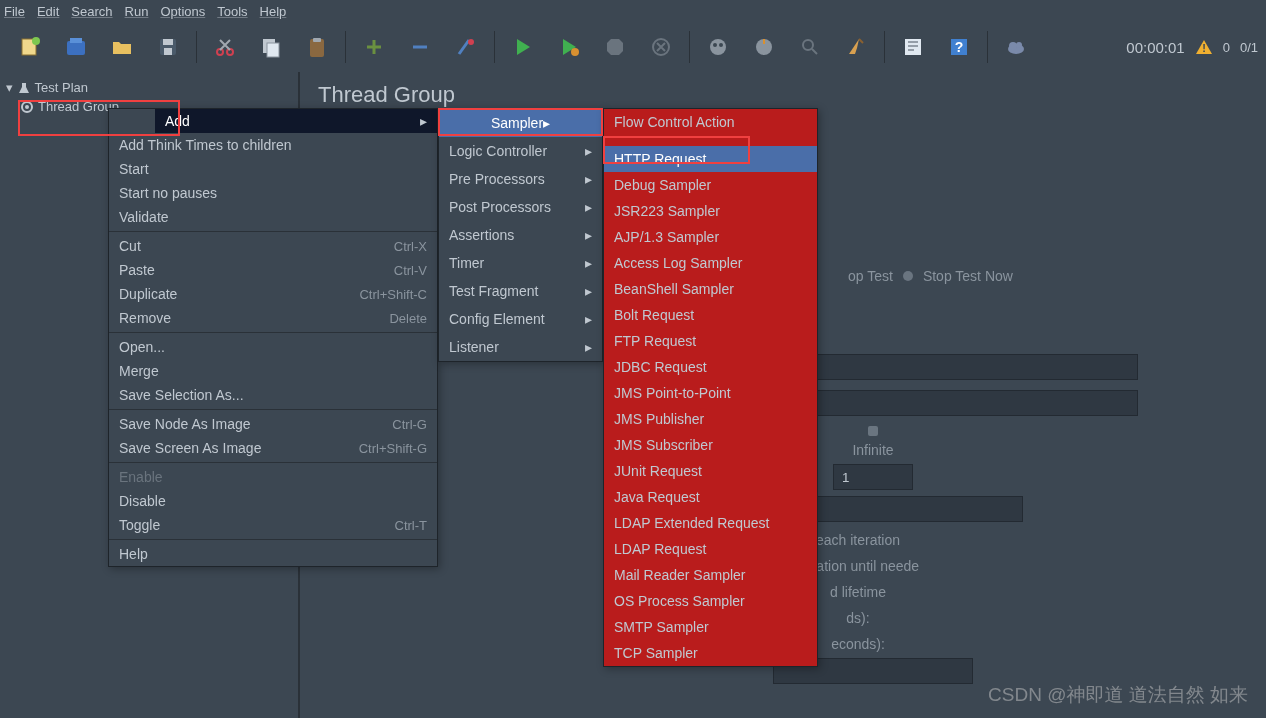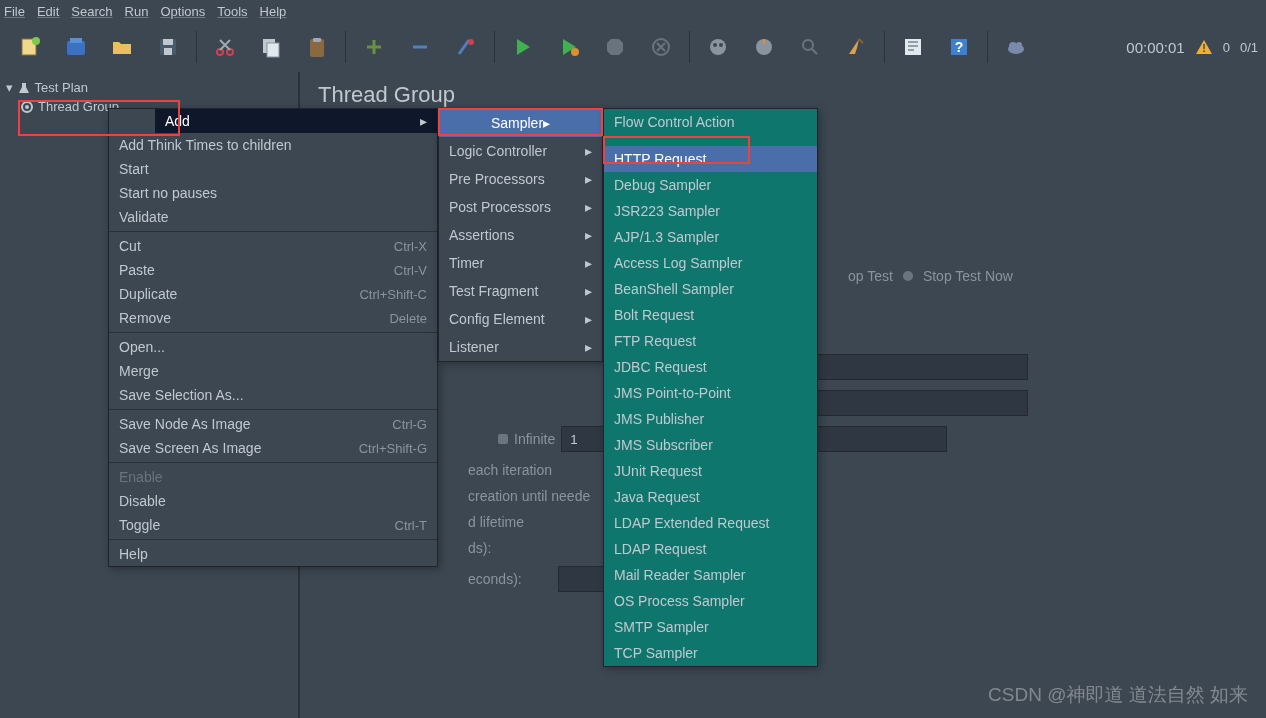--- a/index.html
+++ b/index.html
@@ -20,38 +20,38 @@
 .tree-item.level1 { padding-left: 6px; }
 .tree-item.level2 { padding-left: 20px; }
 .tree-item.selected { background: #3c4752; }
 
 .content { flex: 1; background: #3c4752; padding: 10px 18px; }
 .content-title { font-size: 22px; color: #c0c8d0; margin-bottom: 20px; }
 .bg-text { color: #8a949e; font-size: 14px; }
 .bg-row { display: flex; align-items: center; gap: 10px; margin: 10px 0; padding-left: 190px; }
 .radio-dot { width: 10px; height: 10px; border-radius: 50%; background: #6a7580; }
 .input-field { background: #2f3842; border: 1px solid #232a32; padding: 4px 8px; color: #c0c8d0; width: 200px; height: 26px; }
-.input-row { display: flex; align-items: center; gap: 6px; margin: 10px 0; padding-left: 310px; }
+.input-row { display: flex; align-items: center; gap: 6px; margin: 10px 0; padding-left: 310px; flex-direction: column; }
 
 
 .ctx1 { position: absolute; top: 108px; left: 108px; background: #3c4752; border: 1px solid #1e242a; width: 330px; z-index: 10; box-shadow: 2px 2px 8px rgba(0,0,0,0.3); }
 .ctx1-item { padding: 4px 10px; font-size: 14px; color: #c0c8d0; cursor: pointer; display: flex; justify-content: space-between; align-items: center; }
 .ctx1-item.selected { background: #0f172a; color: #fff; margin-left: 46px; }
 .ctx1-item.disabled { color: #6a747e; }
 .ctx1-sep { height: 1px; background: #2a3138; margin: 2px 0; }
 .shortcut { color: #8a949e; font-size: 13px; }
 .arrow { color: #c0c8d0; margin-left: auto; }
 
 
 .ctx2 { position: absolute; top: 108px; left: 438px; background: #3c4752; border: 1px solid #1e242a; width: 165px; z-index: 11; box-shadow: 2px 2px 8px rgba(0,0,0,0.3); }
 .ctx2-item { padding: 6px 10px; font-size: 14px; color: #c0c8d0; cursor: pointer; display: flex; justify-content: space-between; align-items: center; }
 .ctx2-item.selected { background: #4a6ea9; color: #fff; justify-content: center; }
 
 
-.ctx3 { position: absolute; top: 108px; left: 603px; background: #0f766e; border: 1px solid #1e242a; width: 215px; z-index: 12; box-shadow: 2px 2px 8px rgba(0,0,0,0.3); }
+.ctx3 { position: absolute; top: 108px; left: 603px; background: #b91c1c; border: 1px solid #1e242a; width: 215px; z-index: 12; box-shadow: 2px 2px 8px rgba(0,0,0,0.3); }
 .ctx3-item { padding: 5px 10px; font-size: 14px; color: #c0c8d0; cursor: pointer; }
 .ctx3-item.selected { background: #4a6ea9; color: #fff; margin-top: 11px; }
 
 
 .red-box { position: absolute; border: 2px solid #f04040; pointer-events: none; z-index: 20; }
 .red1 { top: 100px; left: 18px; width: 162px; height: 36px; }
 .red2 { top: 108px; left: 438px; width: 165px; height: 28px; }
 .red3 { top: 136px; left: 603px; width: 147px; height: 28px; }
 
 .watermark { position: absolute; bottom: 10px; right: 18px; font-size: 19px; color: rgba(200,200,200,0.5); }

